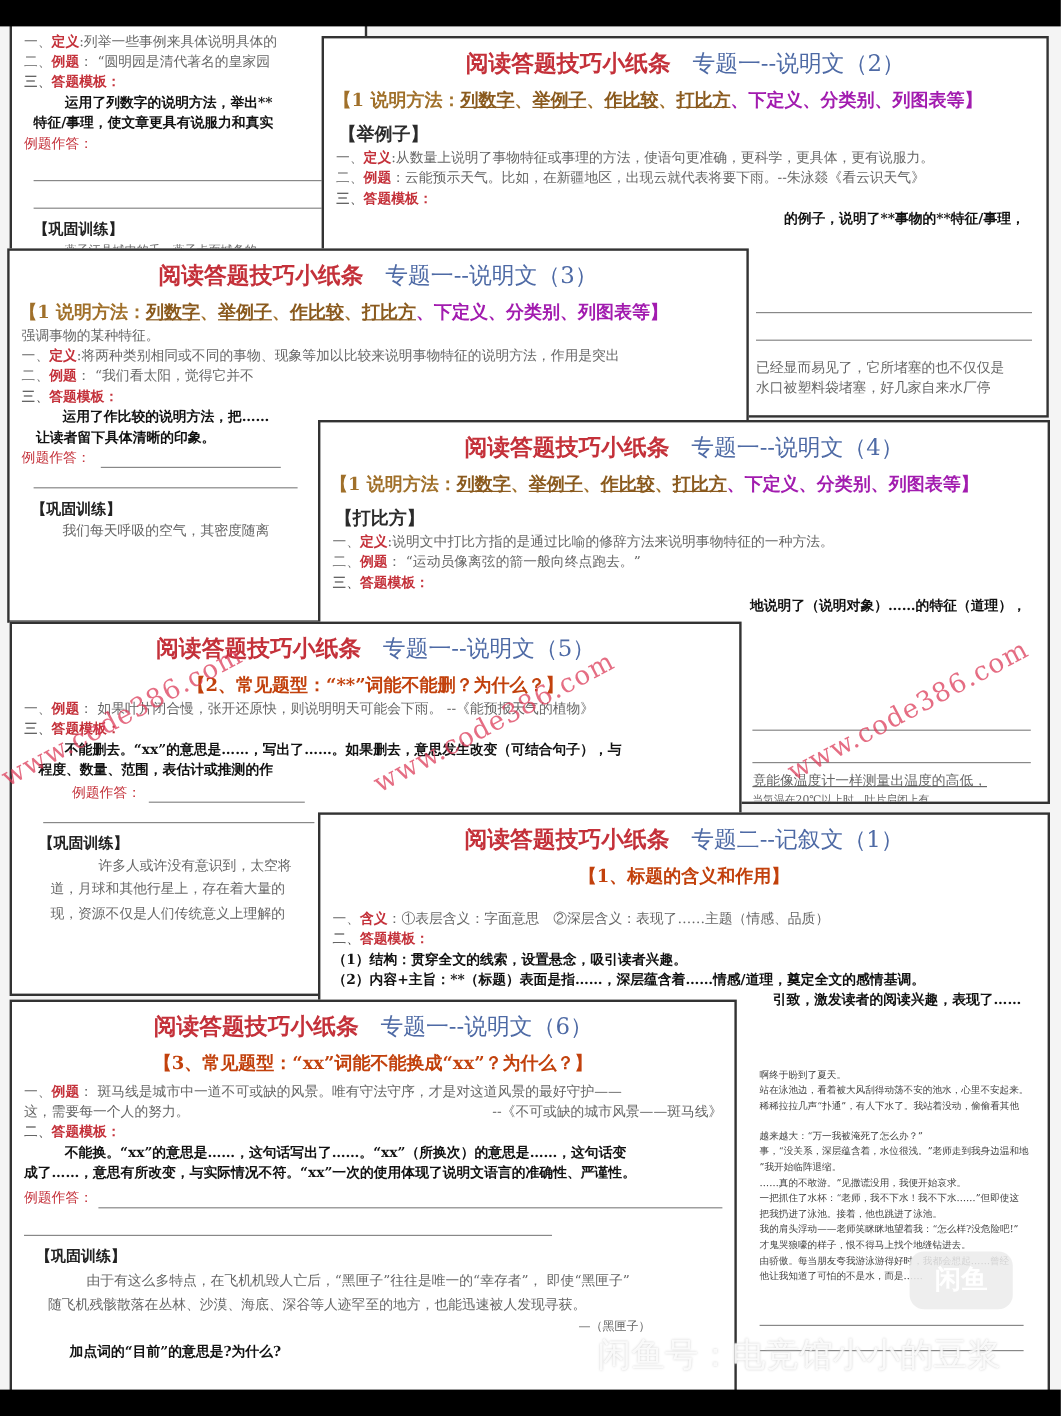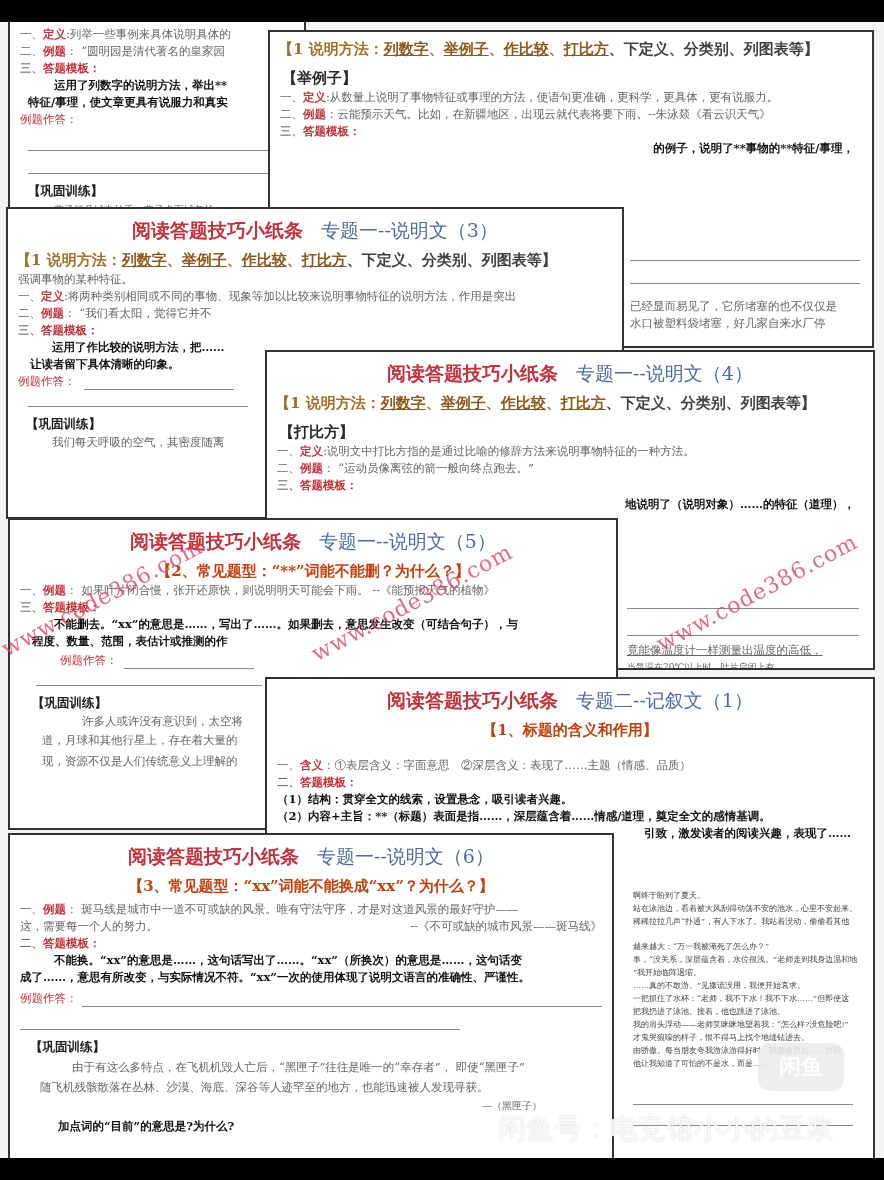--- a/index.html
+++ b/index.html
@@ -13,21 +13,21 @@
   .bottombar { position:absolute; left:0; top:1158px; width:884px; height:22px; background:#000; z-index:50; }
   .card {
     position:absolute; background:#fff; border:2px solid #333;
     box-sizing:border-box; overflow:hidden; font-size:11.5px; line-height:17px;
   }
   .card-title { text-align:center; font-size:19px; line-height:26px; margin-top:8px; white-space:nowrap; }
   .card-title .red { color:#c4313a; font-weight:bold; }
   .card-title .blue { color:#4e6aa5; margin-left:18px; }
   .methods { color:#a0702a; font-size:15px; line-height:22px; margin:6px 8px 0 8px; white-space:nowrap; font-weight:bold; }
   .methods u { color:#8a5a1e; }
-  .methods .rest { color:#404040; }
+  .methods .rest { color:#a21caf; }
   .subhead { font-size:15px; font-weight:bold; color:#2b2b2b; margin:10px 10px 2px 12px; }
   .qtype { text-align:center; color:#c2410c; font-size:15px; line-height:22px; font-weight:bold; margin-top:6px; white-space:nowrap; }
   .line { margin:0 10px; white-space:nowrap; color:#333; }
   .line .lab { color:#c4313a; font-weight:bold; }
   .bold { font-weight:bold; color:#111; }
   .indent { padding-left:34px; }
   .hr { border-bottom:1.5px solid #888; margin:0 18px; height:16px; }
   .lab-red { color:#c4313a; font-weight:normal; }
   .train { font-weight:bold; margin:8px 18px 2px 18px; font-size:12.5px; }
   .faded { color:#666; }
@@ -54,20 +54,21 @@
   <div class="line bold indent">运用了列数字的说明方法，举出**</div>
   <div class="line bold" style="padding-left:8px;">特征/事理，使文章更具有说服力和真实</div>
   <div class="line lab-red">例题作答：</div>
   <div class="hr" style="height:22px;"></div>
   <div class="hr" style="height:22px;"></div>
   <div class="train">【巩固训练】</div>
   <div class="line faded indent" style="font-size:10px;">燕子江县城中的千　燕子卡面城条的</div>
 </div>
 
 <div class="card" style="left:268px; top:30px; width:606px; height:318px; z-index:2;">
+  <div class="card-title"><span class="red">阅读答题技巧小纸条</span><span class="blue">专题一--说明文（2）</span></div>
   <div class="methods"><span>【1 说明方法：</span><u>列数字</u><span>、</span><u>举例子</u><span>、</span><u>作比较</u><span>、</span><u>打比方</u><span class="rest">、下定义、分类别、列图表等】</span></div>
   <div class="subhead">【举例子】</div>
   <div class="line faded"><span>一、</span><span class="lab">定义</span><span>:从数量上说明了事物特征或事理的方法，使语句更准确，更科学，更具体，更有说服力。</span></div>
   <div class="line faded"><span>二、</span><span class="lab">例题</span><span>：云能预示天气。比如，在新疆地区，出现云就代表将要下雨。--朱泳燚《看云识天气》</span></div>
   <div class="line"><span>三、</span><span class="lab">答题模板</span><span class="lab">：</span></div>
   <div class="line bold" style="text-align:right; padding-right:8px;">的例子，说明了**事物的**特征/事理，</div>
   <div style="position:absolute; left:360px; top:206px; width:230px;">
     <div class="hr" style="height:22px; margin:0;"></div>
     <div class="hr" style="height:22px; margin:0;"></div>
     <div class="line faded" style="margin:14px 0 0 0;">已经显而易见了，它所堵塞的也不仅仅是</div>

